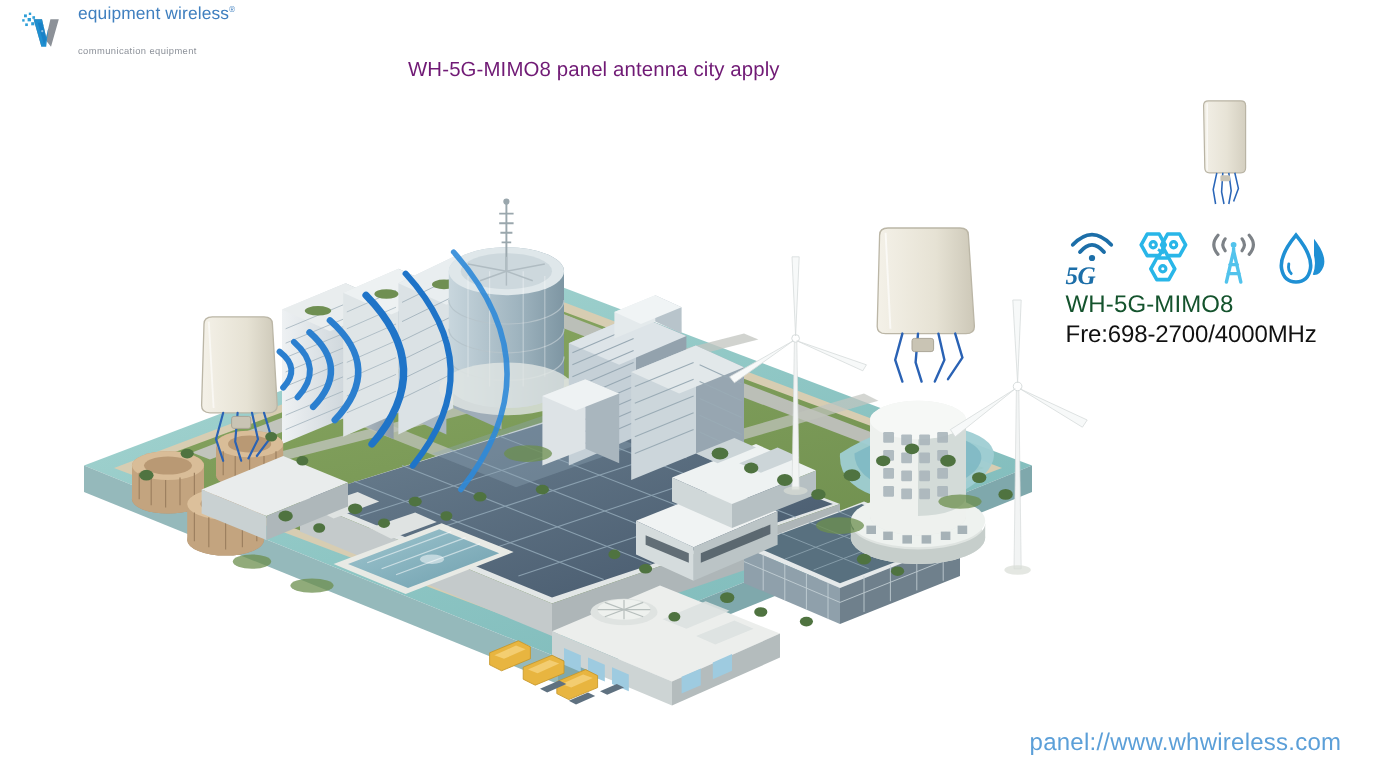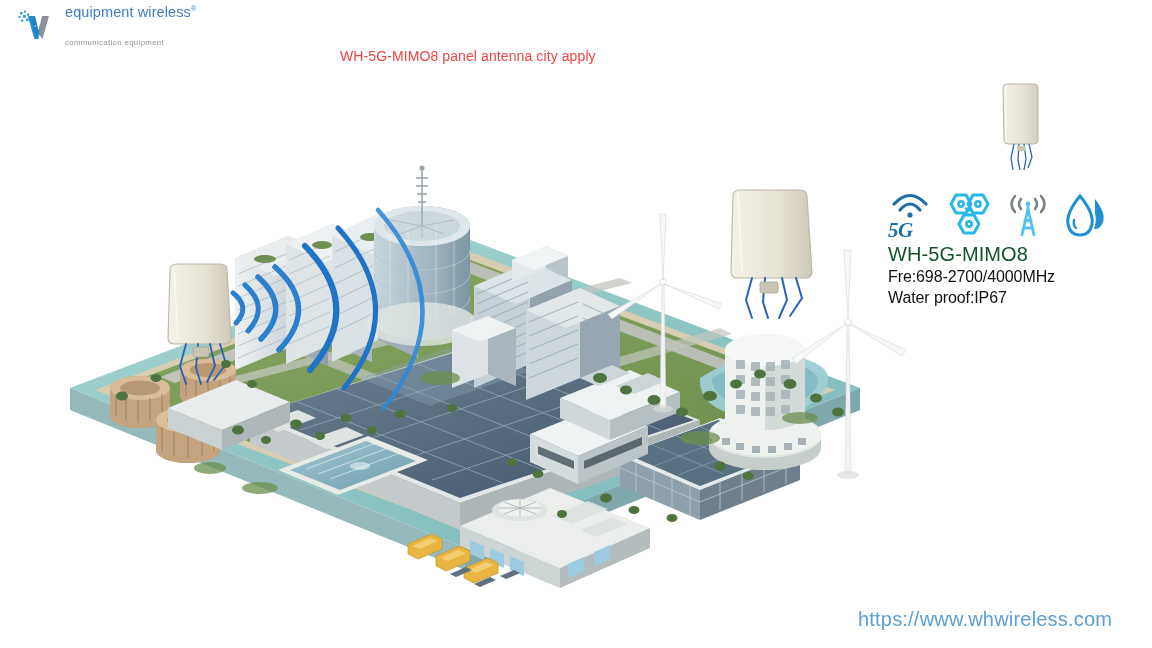--- a/index.html
+++ b/index.html
@@ -12,29 +12,29 @@
 
   
   #logo{left:18px;top:8px;width:175px;height:36px;display:flex;align-items:center;gap:7px;}
   #logo .mark{position:relative;width:40px;height:32px;flex:0 0 40px;}
   #logo .wordmark{display:flex;flex-direction:column;justify-content:center;line-height:1;}
   #logo .brand{font-size:14.5px;color:#3f7fbf;font-weight:400;letter-spacing:.1px;white-space:nowrap;position:relative;}
   #logo .brand .reg{font-size:7px;vertical-align:super;}
   #logo .tagline{font-size:7.8px;color:#8c9199;letter-spacing:.35px;margin-top:19px;white-space:nowrap;}
 
   
-  #title{left:340px;top:48px;font-size:14px;color:#ef4444;font-weight:400;letter-spacing:.1px;white-space:nowrap;}
+  #title{left:340px;top:48px;font-size:17px;color:#701a75;font-weight:400;letter-spacing:.1px;white-space:nowrap;}
 
   
   #spec-panel{left:888px;top:185px;width:264px;}
   #spec-icons{display:flex;align-items:flex-end;gap:7px;height:56px;}
   #icon-5g{position:relative;width:48px;height:56px;}
   #icon-5g .label5g{position:absolute;left:0;bottom:-2px;font-size:21px;font-weight:bold;font-style:italic;color:#1c6ea8;letter-spacing:-.5px;font-family:Liberation Serif, serif;}
   #spec-model{margin-top:2px;font-size:20px;color:#14532d;letter-spacing:.1px;white-space:nowrap;}
-  #spec-panel .line{font-size:16px;color:#111111;line-height:1.32;white-space:nowrap;letter-spacing:-.1px;}
+  #spec-panel .line{font-size:20px;color:#111111;line-height:1.32;white-space:nowrap;letter-spacing:-.1px;}
 
   
   #site-url{left:858px;top:608px;font-size:20px;color:#5b9fd8;letter-spacing:.2px;white-space:nowrap;}
 
   
   #hero-antenna{left:990px;top:82px;width:60px;height:100px;}
 
   
   #scene{left:60px;top:78px;width:860px;height:520px;}
   #scene svg{display:block;}
@@ -150,24 +150,23 @@
         <path d="M34 8 Q45 22 42 31 Q39 39 33 38 Q36 30 34 22 Z" fill="#1f90d4"></path>
         <path d="M19 5 Q33 22 31 33 Q29 44 19 44 Q9 44 7 33 Q5 22 19 5 Z" fill="none" stroke="#1f90d4" stroke-width="3"></path>
         <path d="M13 29 Q12 34 15 37" fill="none" stroke="#1f90d4" stroke-width="2.4" stroke-linecap="round"></path>
       </svg>
     </span>
   </div>
 
   <div id="spec-model">WH-5G-MIMO8</div>
 
   <div class="line">Fre:698-2700/4000MHz</div>
-  <div class="line">Water proof:IP67</div>
 </div>
 
-<a class="abs" id="site-url" href="#" style="text-decoration:none;">https://www.whwireless.com</a>
+<a class="abs" id="site-url" href="#" style="text-decoration:none;">panel://www.whwireless.com</a>
 
 <div class="abs" id="scene">
 <svg width="860" height="520" viewBox="0 0 860 520">
   <defs>
     <linearGradient id="gWater" x1="0" y1="0" x2="1" y2="1">
       <stop offset="0%" stop-color="#a9d7d3"></stop>
       <stop offset="50%" stop-color="#8ec6c4"></stop>
       <stop offset="100%" stop-color="#7ab7b8"></stop>
     </linearGradient>
     <linearGradient id="gGrass" x1="0" y1="0" x2="0.6" y2="1">

